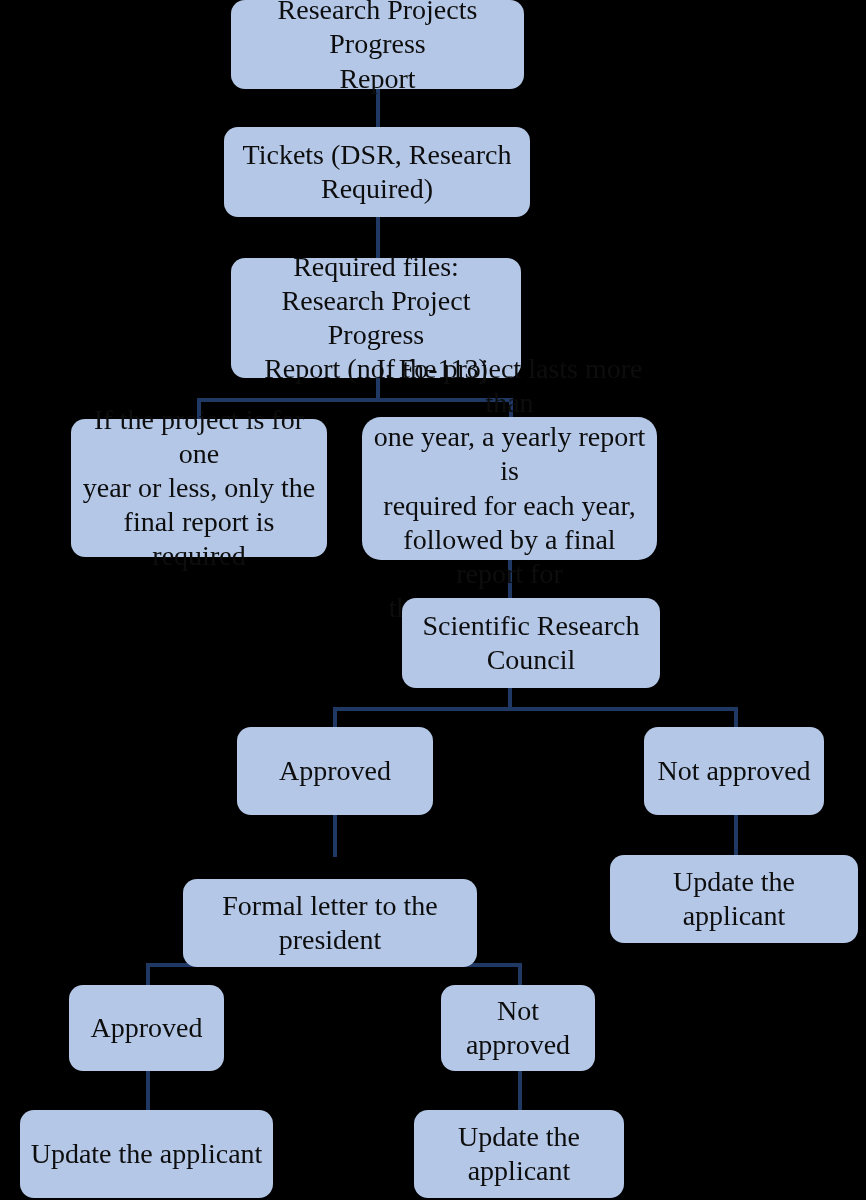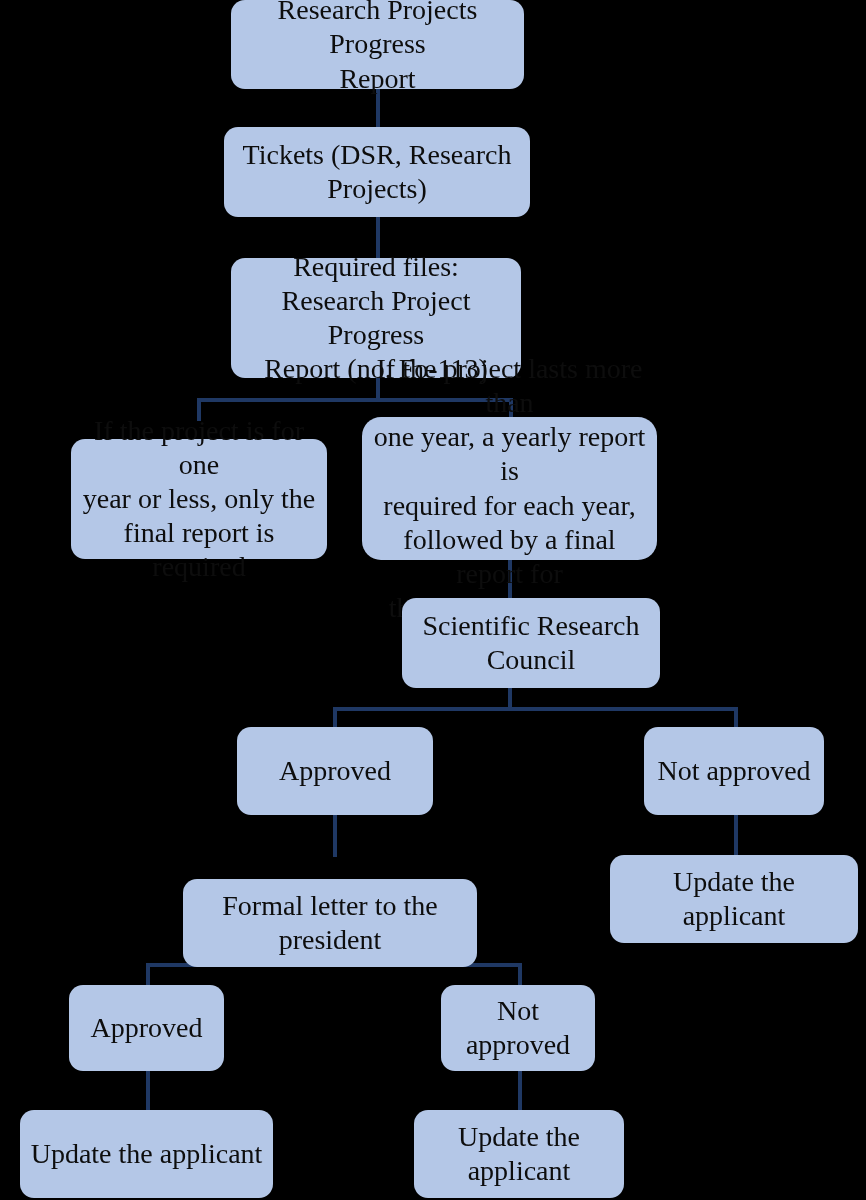--- a/index.html
+++ b/index.html
@@ -64,28 +64,28 @@
     <div class="edge v" style="left: 146px; top: 963px; height: 23px;"></div>
     <div class="edge v" style="left: 518px; top: 963px; height: 23px;"></div>
     <div class="edge v" style="left: 146px; top: 1071px; height: 40px;"></div>
     <div class="edge v" style="left: 518px; top: 1071px; height: 40px;"></div>
     <div class="node" style="left: 231px; top: 0px; width: 293px; height: 89px;">
       <span class="node-label">Research Projects Progress
 Report</span>
     </div>
     <div class="node" style="left: 224px; top: 127px; width: 306px; height: 90px;">
       <span class="node-label">Tickets (DSR, Research
-Projects)</span>
+Required)</span>
     </div>
     <div class="node" style="left: 231px; top: 258px; width: 290px; height: 120px;">
       <span class="node-label">Required files:
 Research Project Progress
 Report (no. Fo-113)</span>
     </div>
-    <div class="node" style="left: 71px; top: 439px; width: 256px; height: 120px;">
+    <div class="node" style="left: 71px; top: 419px; width: 256px; height: 138px;">
       <span class="node-label">If the project is for one
 year or less, only the
 final report is required</span>
     </div>
     <div class="node" style="left: 362px; top: 417px; width: 295px; height: 143px; border-radius: 19px;">
       <span class="node-label">If the project lasts more than
 one year, a yearly report is
 required for each year,
 followed by a final report for
 the project's last year.</span>

